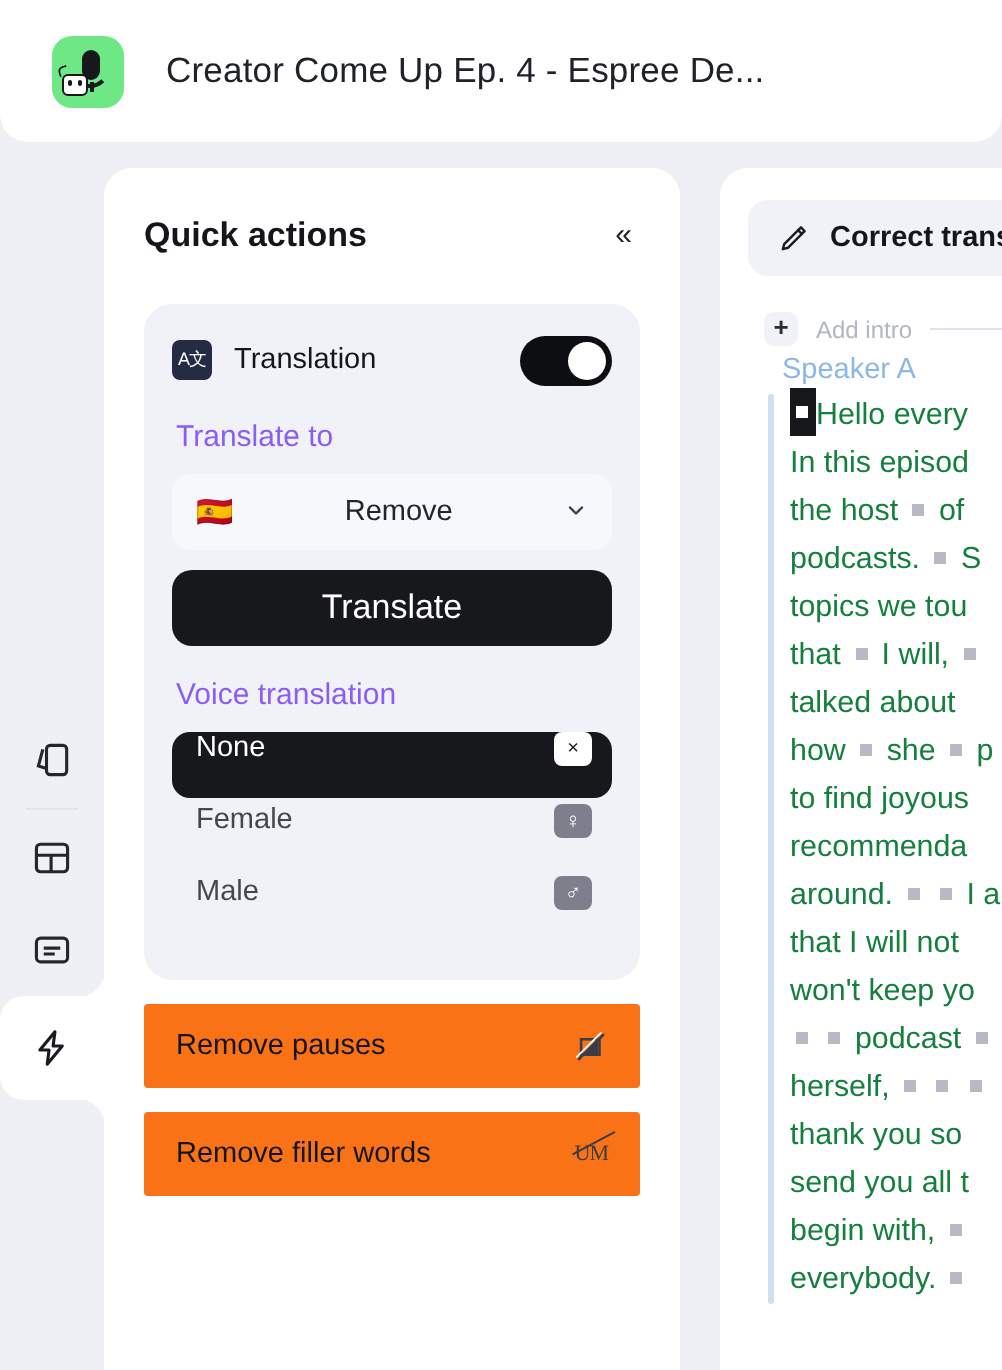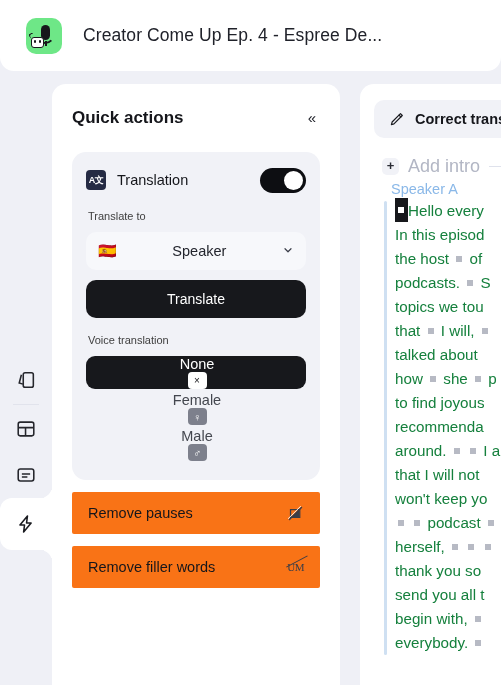--- a/index.html
+++ b/index.html
@@ -127,60 +127,59 @@
     background: #f1f2f7; border-radius: 14px;
     padding: 14px 14px 16px 14px;
   }
   .trans-row {
     display: flex; align-items: center; gap: 11px;
     height: 28px;
   }
   .trans-icon {
     width: 20px; height: 20px; border-radius: 4px;
     background: #252b44; color: #ffffff;
-    font-size: 9px; font-weight: bold;
+    font-size: 9px; font-weight: normal;
     display: flex; align-items: center; justify-content: center;
     flex: none; letter-spacing: -.5px; position: relative;
   }
   .trans-icon span { transform: translateY(-.5px); }
   .trans-label { font-size: 14.5px; color: #15161b; flex: 1; }
   .toggle {
     width: 46px; height: 25px; border-radius: 13px; background: #0d0e12;
     position: relative; cursor: pointer; flex: none;
   }
   .toggle .knob {
     position: absolute; right: 3px; top: 3px;
     width: 19px; height: 19px; border-radius: 50%; background: #ffffff;
   }
   .sub-label {
-    font-size: 11px; color: #404040; margin: 16px 0 10px 2px;
+    font-size: 15px; color: #8b5cf6; margin: 16px 0 10px 2px;
   }
   .lang-select {
     height: 38px; border-radius: 10px; background: #f7f8fb;
     display: flex; align-items: center; padding: 0 12px;
     cursor: pointer;
   }
   .flag { font-size: 15px; flex: none; }
   .lang-name {
     flex: 1; text-align: center; font-size: 14.5px; color: #23252d;
   }
   .chev { color: #3a3d48; font-size: 12px; flex: none; }
   .translate-btn {
     margin-top: 10px; height: 38px; border-radius: 10px;
     background: #17181c; color: #ffffff;
     display: flex; align-items: center; justify-content: center;
-    font-size: 14px; cursor: pointer;
+    font-size: 17px; cursor: pointer;
   }
   .voice-opts { margin-top: 4px; }
   .voice-opt {
     height: 33px; border-radius: 9px;
-    display: flex; align-items: center; padding: 0 10px 12px 12px;
+    display: flex; align-items: flex-start; padding: 0 10px 12px 12px;
     font-size: 14.5px; color: #44474f; cursor: pointer;
     margin-bottom: 3px;
-    flex-direction: column;
   }
   .voice-opt .vname { flex: 1; }
   .voice-opt.selected {
     background: #17181c; color: #ffffff; font-weight: normal;
   }
   .vbadge {
     width: 19px; height: 17px; border-radius: 4px;
     background: #7d808c; color: #ffffff;
     display: flex; align-items: center; justify-content: center;
     font-size: 11px; flex: none;
@@ -227,21 +226,21 @@
   }
   .add-intro-row {
     display: flex; align-items: center; gap: 9px;
     margin: 18px 0 4px 22px;
   }
   .plus-btn {
     width: 17px; height: 17px; border-radius: 5px; background: #f1f2f7;
     color: #2b2d35; font-size: 13px; line-height: 15px; text-align: center;
     cursor: pointer; flex: none; font-weight: bold;
   }
-  .add-intro-label { font-size: 18px; color: #b2b6c4; white-space: nowrap; }
+  .add-intro-label { font-size: 12px; color: #b2b6c4; white-space: nowrap; }
   .add-intro-rule { height: 1px; background: #dfe2ec; flex: 1; }
   .speaker {
     color: #8ab8e8; font-size: 14.5px; margin: 4px 0 1px 31px;
   }
   .tr-body {
     display: flex; margin-left: 24px;
   }
   .tr-bar {
     width: 3px; background: #cfe0f2; border-radius: 2px; flex: none;
     margin-top: 3px; margin-bottom: 0;
@@ -327,21 +326,21 @@
         <div class="trans-label">Translation</div>
         <div class="toggle">
           <div class="knob"></div>
         </div>
       </div>
 
       <div class="sub-label">Translate to</div>
 
       <div class="lang-select">
         <span class="flag">🇪🇸</span>
-        <span class="lang-name">Speaker</span>
+        <span class="lang-name">Remove</span>
         <span class="chev">
           <svg width="12" height="12" viewBox="0 0 24 24" fill="none" stroke="#3a3d48" stroke-width="2.4" stroke-linecap="round" stroke-linejoin="round">
             <path d="M6 9.5 12 15.5 18 9.5"></path>
           </svg>
         </span>
       </div>
 
       <div class="translate-btn">Translate</div>
 
       <div class="sub-label">Voice translation</div>

